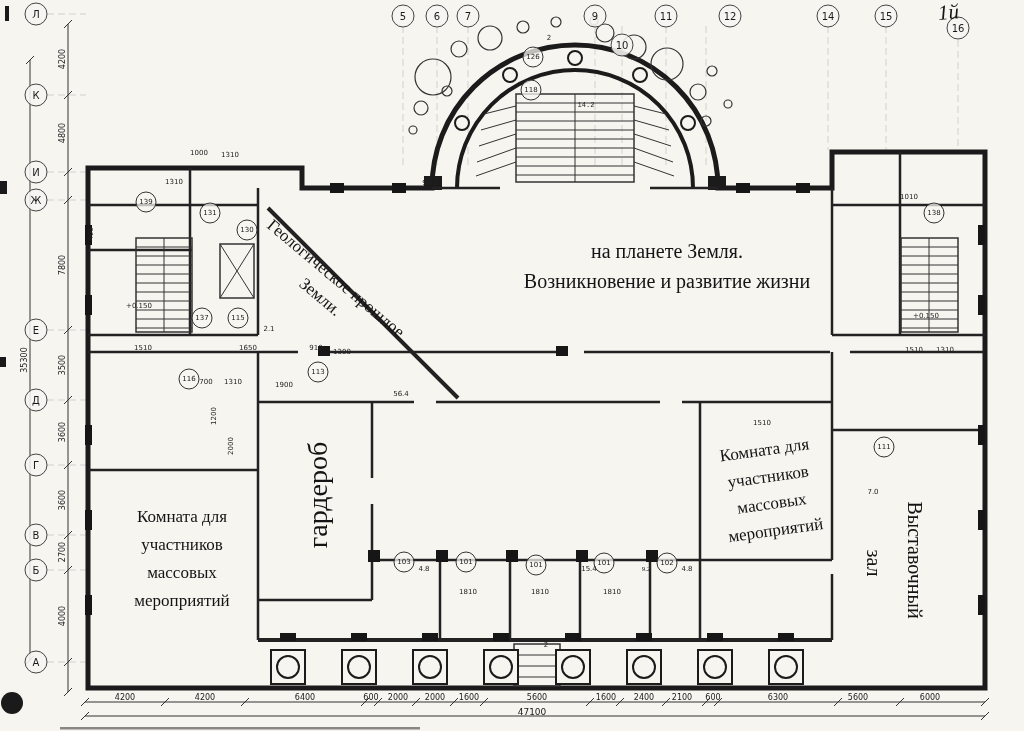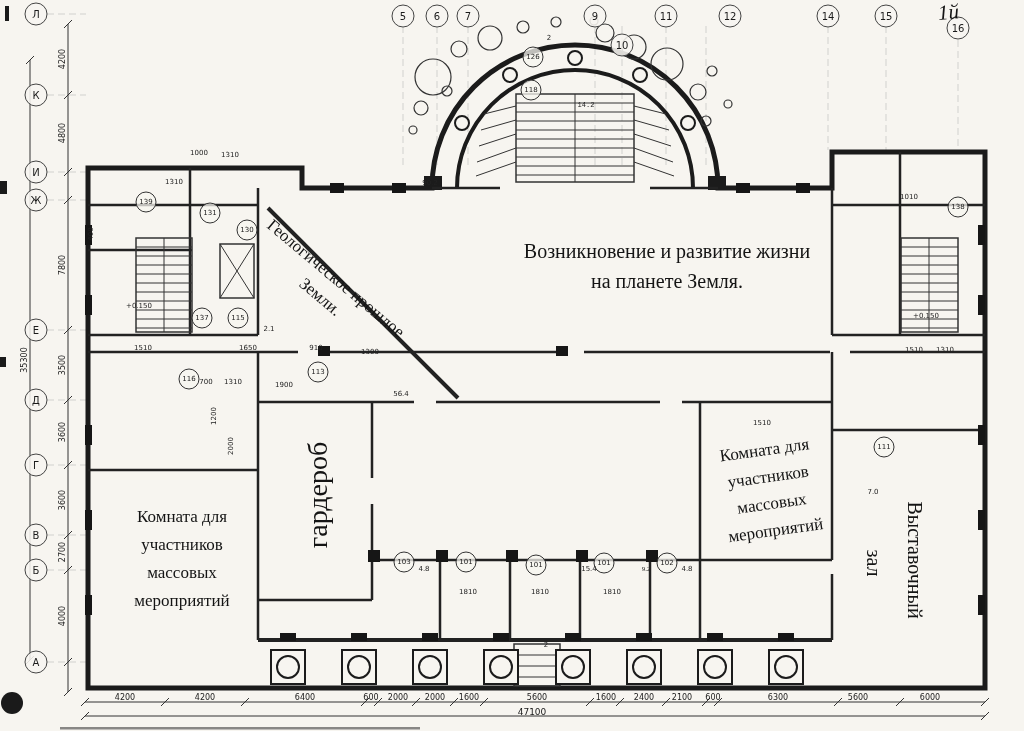--- a/index.html
+++ b/index.html
@@ -177,22 +177,22 @@
     <g fill="#1a1a1a" stroke="none">
       <circle cx="12" cy="703" r="11"></circle>
       <rect x="0" y="181" width="7" height="13"></rect>
       <rect x="0" y="357" width="6" height="10"></rect>
       <rect x="5" y="6" width="4" height="15"></rect>
       <rect x="60" y="727" width="360" height="2.5" opacity="0.5"></rect>
     </g>
   </svg>
 
   <div class="main-label" style="left:452px;top:236px;width:430px;text-align:center;font-size:20px;line-height:30px;">
+    <div>на планете Земля.</div>
     <div>Возникновение и развитие жизни</div>
-    <div>на планете Земля.</div>
   </div>
 
   <div class="main-label" style="left:242px;top:192px;width:224px;text-align:center;font-size:17px;line-height:24px;transform:rotate(40deg);transform-origin:0 50%;">
     <div>Геологическое прошлое</div>
     <div>Земли.</div>
   </div>
 
 
   <div class="main-label" style="left:242px;top:478px;width:152px;height:34px;text-align:center;font-size:28px;line-height:34px;transform:rotate(-90deg);">гардероб</div>
 
@@ -271,38 +271,38 @@
     <div class="room-badge" style="left: 202px; top: 318px; transform: translate(-50%, -50%);">137</div>
     <div class="room-badge" style="left: 238px; top: 318px; transform: translate(-50%, -50%);">115</div>
     <div class="room-badge" style="left: 189px; top: 379px; transform: translate(-50%, -50%);">116</div>
     <div class="room-badge" style="left: 318px; top: 372px; transform: translate(-50%, -50%);">113</div>
     <div class="room-badge" style="left: 404px; top: 562px; transform: translate(-50%, -50%);">103</div>
     <div class="room-badge" style="left: 466px; top: 562px; transform: translate(-50%, -50%);">101</div>
     <div class="room-badge" style="left: 536px; top: 565px; transform: translate(-50%, -50%);">101</div>
     <div class="room-badge" style="left: 604px; top: 563px; transform: translate(-50%, -50%);">101</div>
     <div class="room-badge" style="left: 667px; top: 563px; transform: translate(-50%, -50%);">102</div>
     <div class="room-badge" style="left: 884px; top: 447px; transform: translate(-50%, -50%);">111</div>
-    <div class="room-badge" style="left: 934px; top: 207px; transform: translate(-50%, -50%); margin-left: 24px;">138</div>
+    <div class="room-badge" style="left: 934px; top: 213px; transform: translate(-50%, -50%);">138</div>
     <div class="small-txt" style="left: 586px; top: 105px; transform: translate(-50%, -50%); font-family: Liberation Mono, monospace;">14.2</div>
     <div class="small-txt" style="left: 549px; top: 38px; transform: translate(-50%, -50%);">2</div>
     <div class="small-txt" style="left: 546px; top: 645px; transform: translate(-50%, -50%);">2</div>
     <div class="small-txt" style="left: 430px; top: 183px; transform: translate(-50%, -50%);">90.2</div>
     <div class="small-txt" style="left: 401px; top: 394px; transform: translate(-50%, -50%);">56.4</div>
     <div class="small-txt" style="left: 139px; top: 306px; transform: translate(-50%, -50%);">+0.150</div>
     <div class="small-txt" style="left: 926px; top: 316px; transform: translate(-50%, -50%);">+0.150</div>
     <div class="small-txt" style="left: 424px; top: 569px; transform: translate(-50%, -50%);">4.8</div>
     <div class="small-txt" style="left: 589px; top: 569px; transform: translate(-50%, -50%);">15.4</div>
     <div class="small-txt" style="left: 646px; top: 569px; transform: translate(-50%, -50%); font-family: Liberation Serif, serif;">9.2</div>
     <div class="small-txt" style="left: 687px; top: 569px; transform: translate(-50%, -50%);">4.8</div>
     <div class="small-txt" style="left: 873px; top: 492px; transform: translate(-50%, -50%);">7.0</div>
     <div class="small-txt" style="left: 269px; top: 329px; transform: translate(-50%, -50%);">2.1</div>
     <div class="small-txt" style="left: 143px; top: 348px; transform: translate(-50%, -50%);">1510</div>
     <div class="small-txt" style="left: 248px; top: 348px; transform: translate(-50%, -50%);">1650</div>
     <div class="small-txt" style="left: 316px; top: 348px; transform: translate(-50%, -50%);">910</div>
-    <div class="small-txt" style="left: 342px; top: 352px; transform: translate(-50%, -50%); margin-left: 28px;">1300</div>
+    <div class="small-txt" style="left: 342px; top: 352px; transform: translate(-50%, -50%);">1300</div>
     <div class="small-txt" style="left: 199px; top: 153px; transform: translate(-50%, -50%);">1000</div>
     <div class="small-txt" style="left: 230px; top: 155px; transform: translate(-50%, -50%);">1310</div>
     <div class="small-txt" style="left: 174px; top: 182px; transform: translate(-50%, -50%);">1310</div>
     <div class="small-txt" style="left: 206px; top: 382px; transform: translate(-50%, -50%);">700</div>
     <div class="small-txt" style="left: 233px; top: 382px; transform: translate(-50%, -50%);">1310</div>
     <div class="small-txt" style="left: 284px; top: 385px; transform: translate(-50%, -50%);">1900</div>
     <div class="small-txt" style="left: 214px; top: 416px; transform: translate(-50%, -50%) rotate(-90deg);">1200</div>
     <div class="small-txt" style="left: 231px; top: 446px; transform: translate(-50%, -50%) rotate(-90deg);">2000</div>
     <div class="small-txt" style="left: 909px; top: 197px; transform: translate(-50%, -50%);">1010</div>
     <div class="small-txt" style="left: 914px; top: 350px; transform: translate(-50%, -50%);">1510</div>

